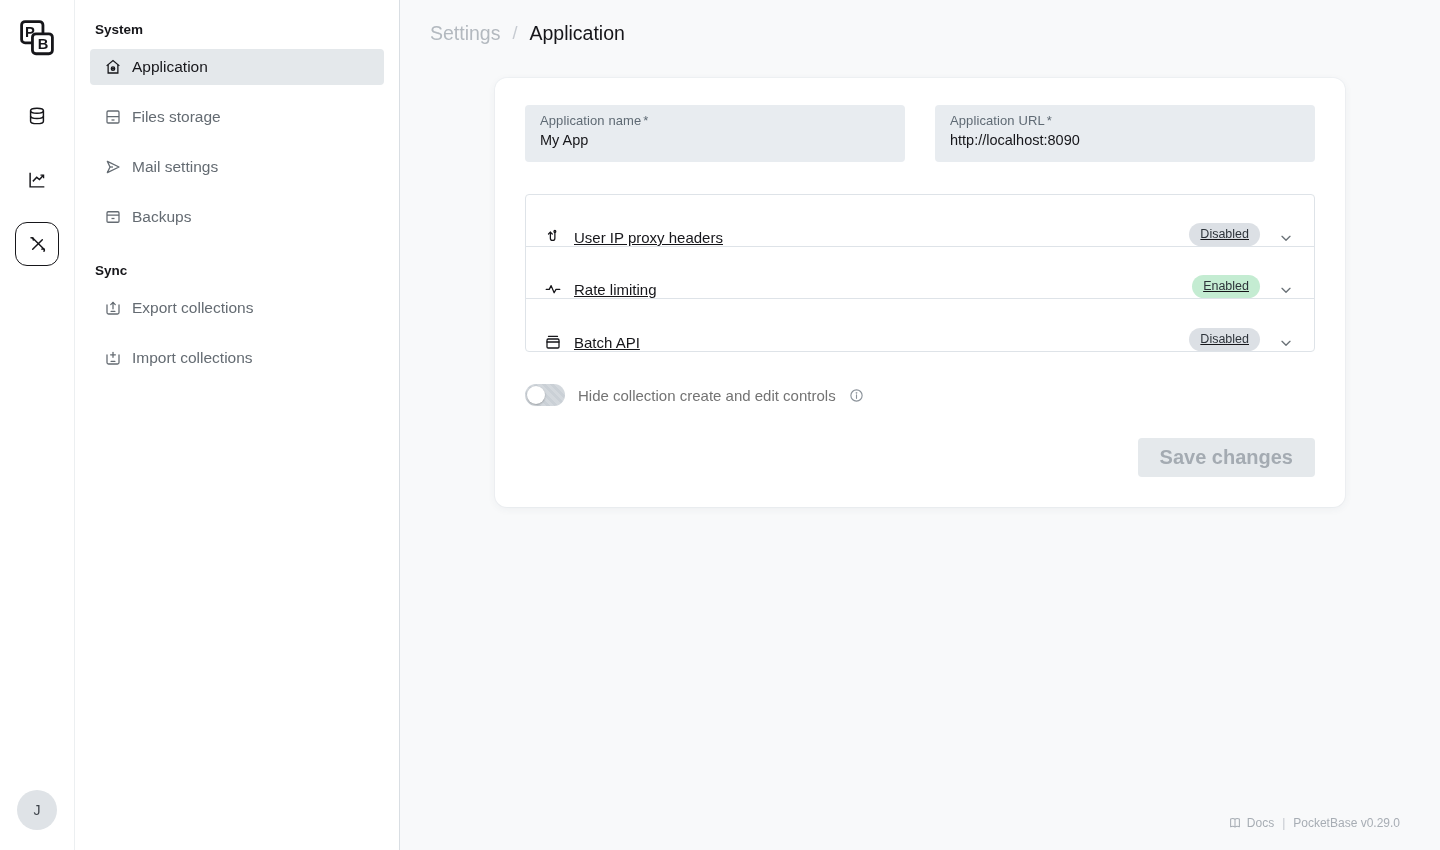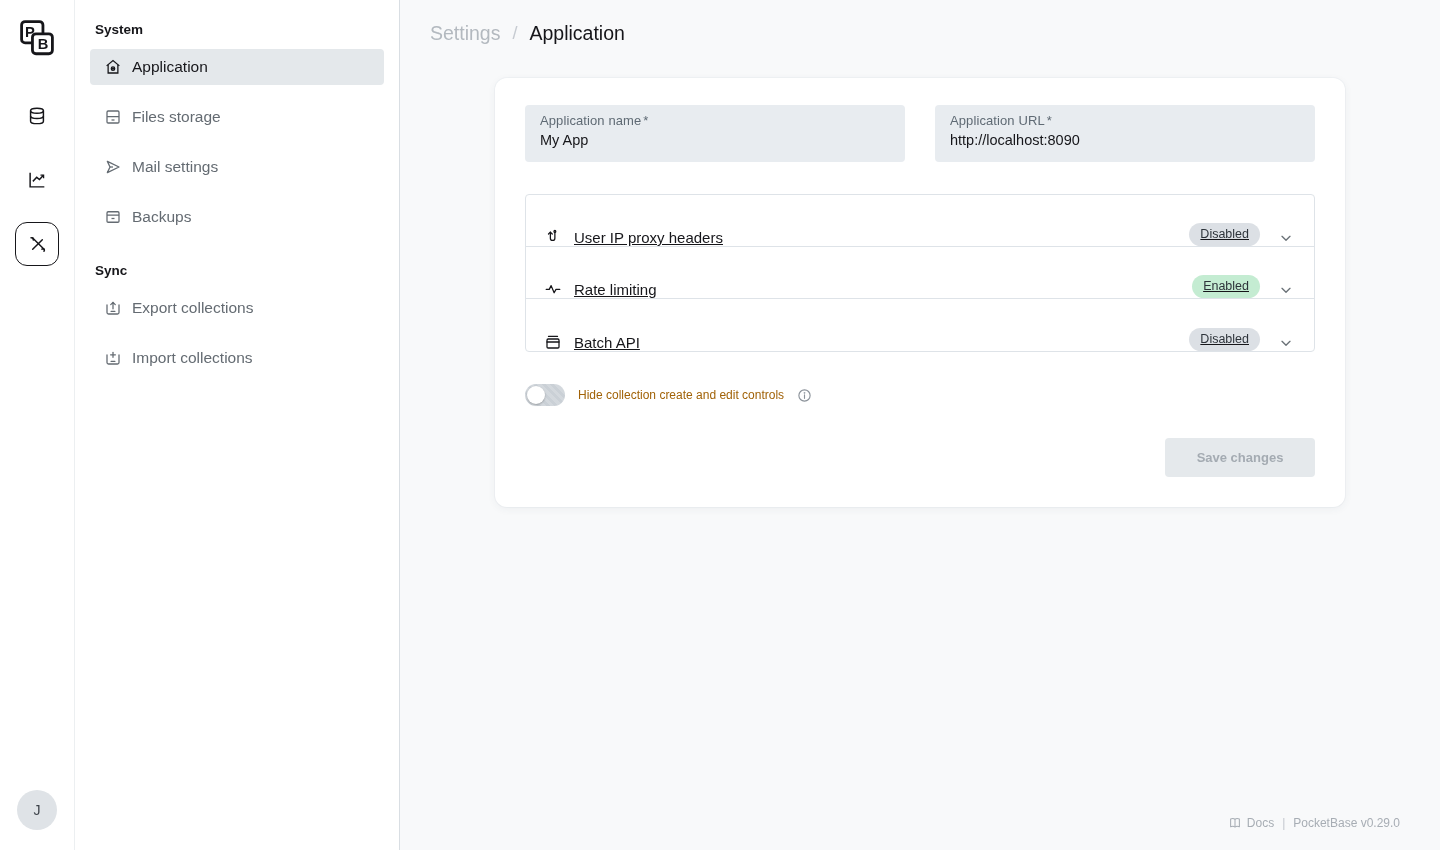--- a/index.html
+++ b/index.html
@@ -109,28 +109,28 @@
   .toggle-row { margin-top:32px; display:flex; align-items:center; gap:13px; }
   .toggle {
     width:40px; height:22px; border-radius:11px;
     background:repeating-linear-gradient(45deg,#d3d8dd 0 3px,#cad0d6 3px 6px);
     position:relative; cursor:pointer; flex-shrink:0;
   }
   .toggle .knob {
     position:absolute; top:2px; left:2px; width:18px; height:18px;
     border-radius:50%; background:#fff; box-shadow:0 1px 2px rgba(0,0,0,.25);
   }
-  .toggle-label { font-size:12px; color:#a16207; cursor:pointer; }
+  .toggle-label { font-size:15px; color:#737373; cursor:pointer; }
   .info-icon { color:#8b929a; display:flex; cursor:pointer; }
 
   .actions { margin-top:32px; display:flex; justify-content:flex-end; }
   .btn-save {
     min-width:150px; height:39px; border:none; border-radius:4px;
     background:#e5e9ec; color:#a4abb2;
-    font-family:inherit; font-size:13px; font-weight:700;
+    font-family:inherit; font-size:20px; font-weight:700;
     cursor:default; padding:0 22px;
   }
 
   .footer {
     position:absolute; right:40px; bottom:20px;
     display:flex; align-items:center; gap:8px;
     font-size:12px; color:#a7adb4;
   }
   .footer .docs-link { display:flex; align-items:center; gap:5px; color:#a7adb4; cursor:pointer; text-decoration:none; }
   .footer .pipe { color:#c3c8cd; }

